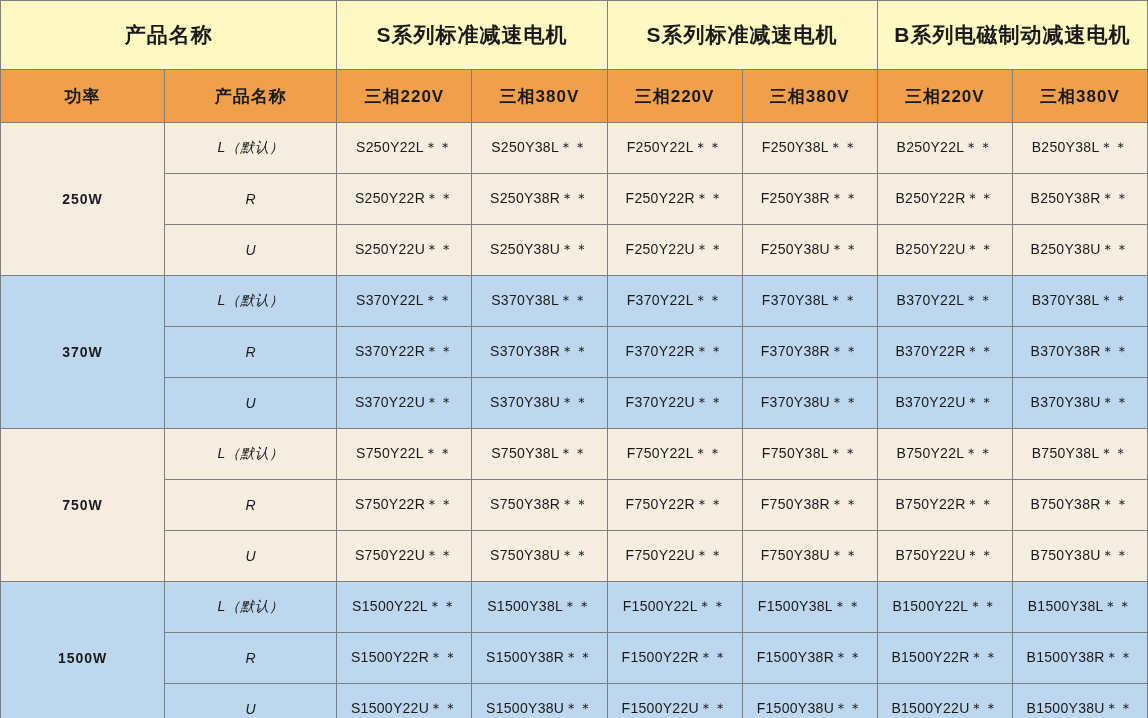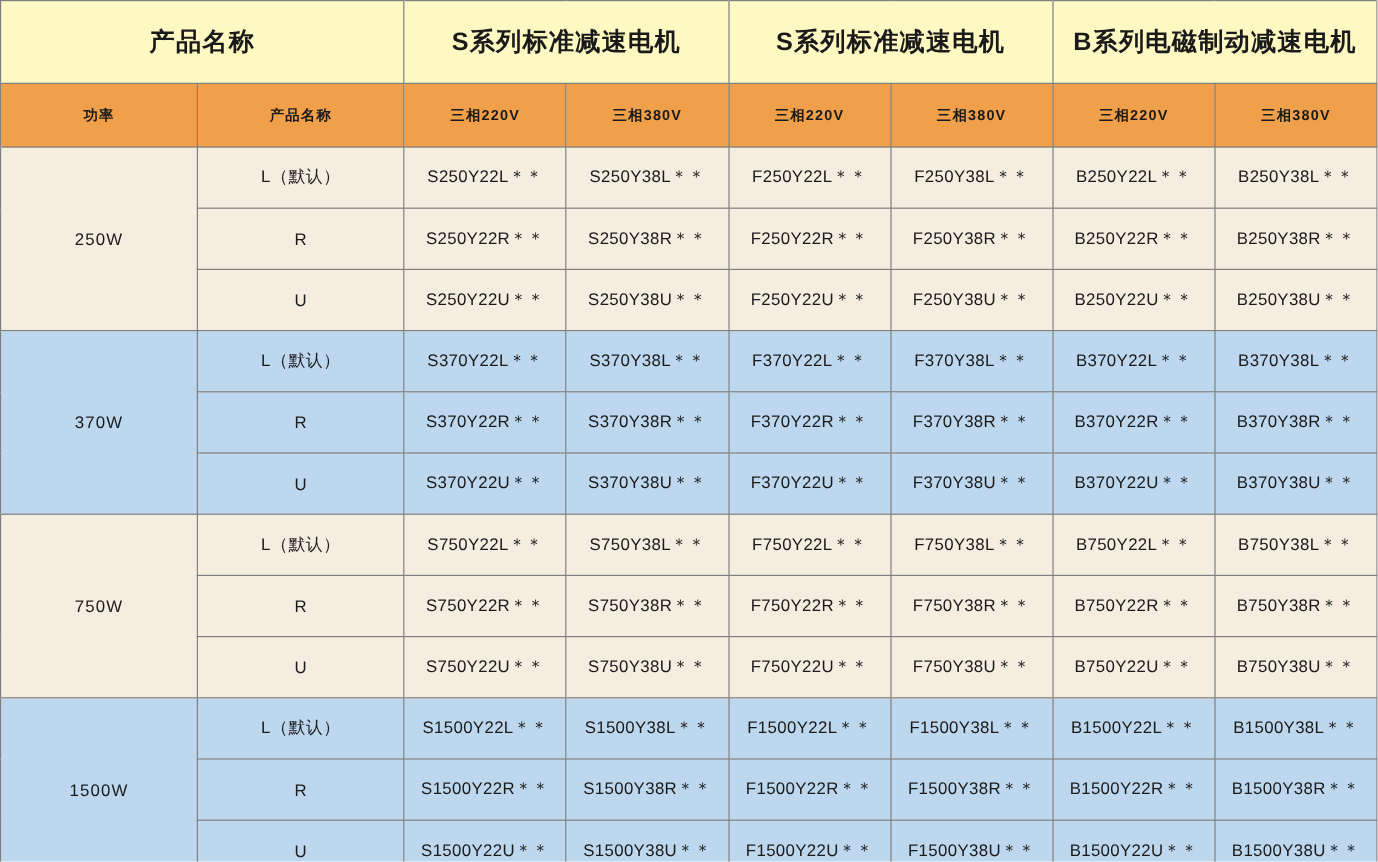--- a/index.html
+++ b/index.html
@@ -41,38 +41,39 @@
     background: #fef9c3;
     font-weight: bold;
     font-size: 21px;
     letter-spacing: 1px;
   }
   
   tr.head2 td {
     height: 52px;
     background: #f0a04b;
     font-weight: bold;
-    font-size: 12px;
+    font-size: 17px;
     letter-spacing: 1px;
   }
   
   tr.body td {
     height: 50px;
   }
   td.beige { background: #f4ede0; }
   td.blue  { background: #bdd7ee; }
 
   td.power-cell {
-    font-weight: normal;
+    font-weight: bold;
     font-size: 15px;
     letter-spacing: 1px;
   }
   td.box-cell {
     font-size: 13.5px;
     letter-spacing: 0.5px;
+    font-style: italic;
   }
   td.code-cell {
     font-size: 13.5px;
     letter-spacing: 0.3px;
   }
 </style>
 </head>
 <body>
 
 <table class="spec">

